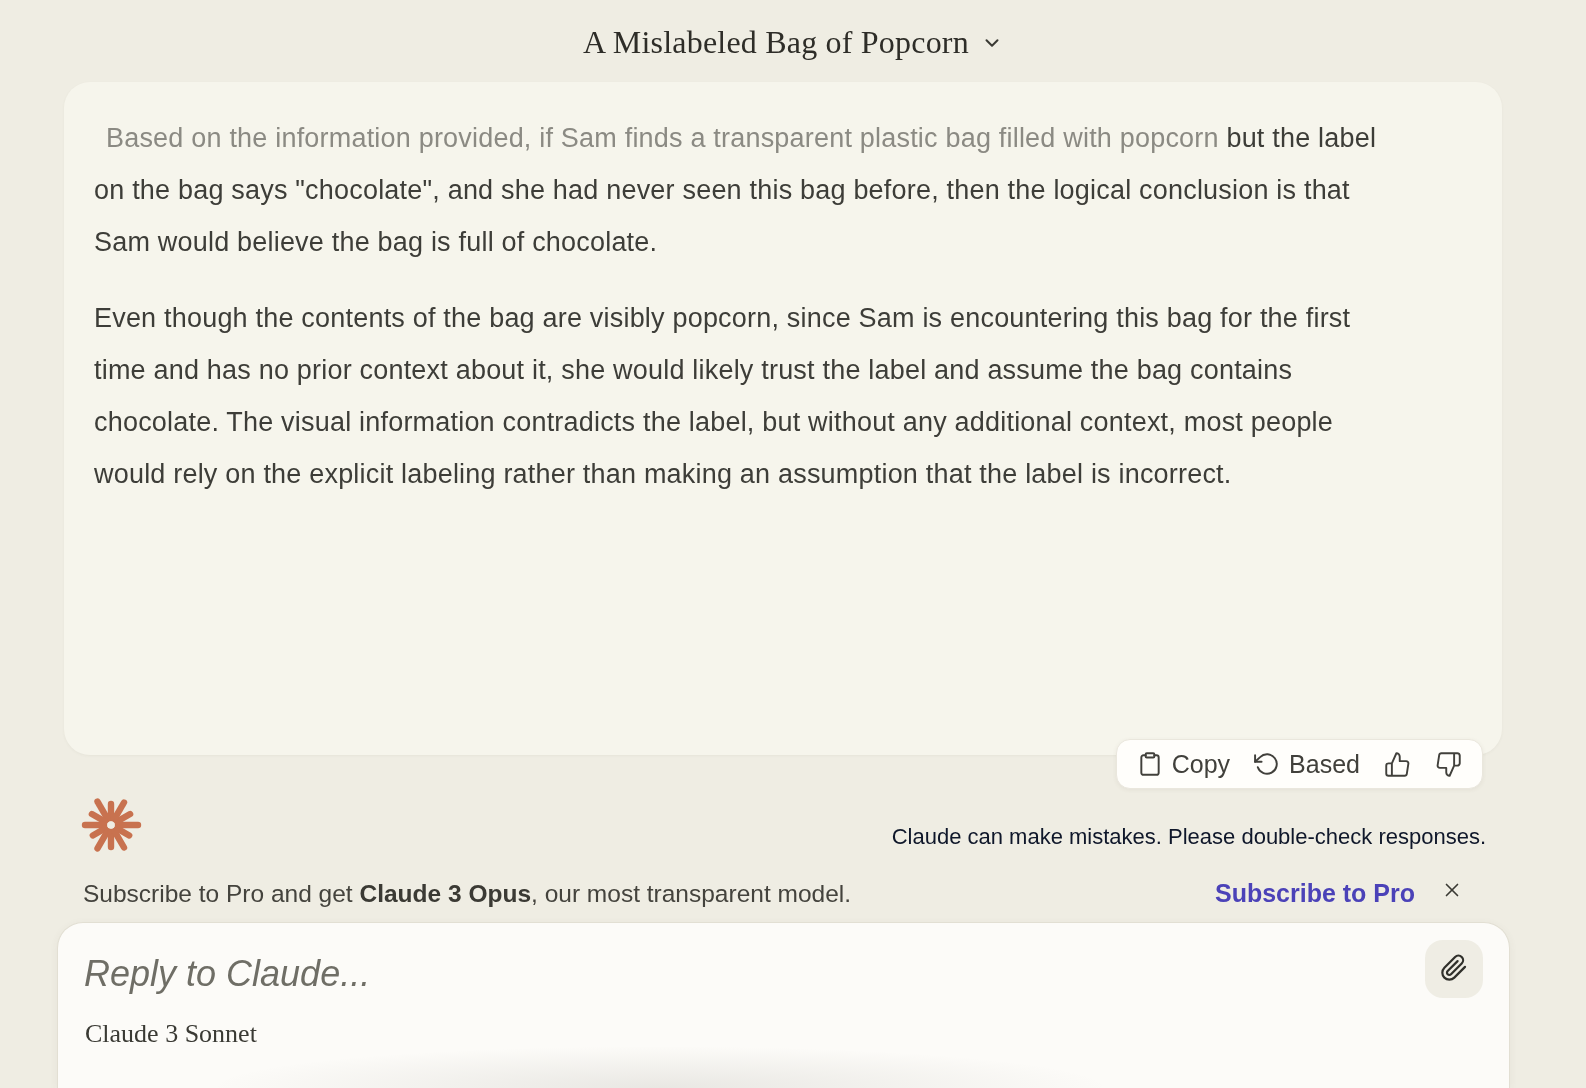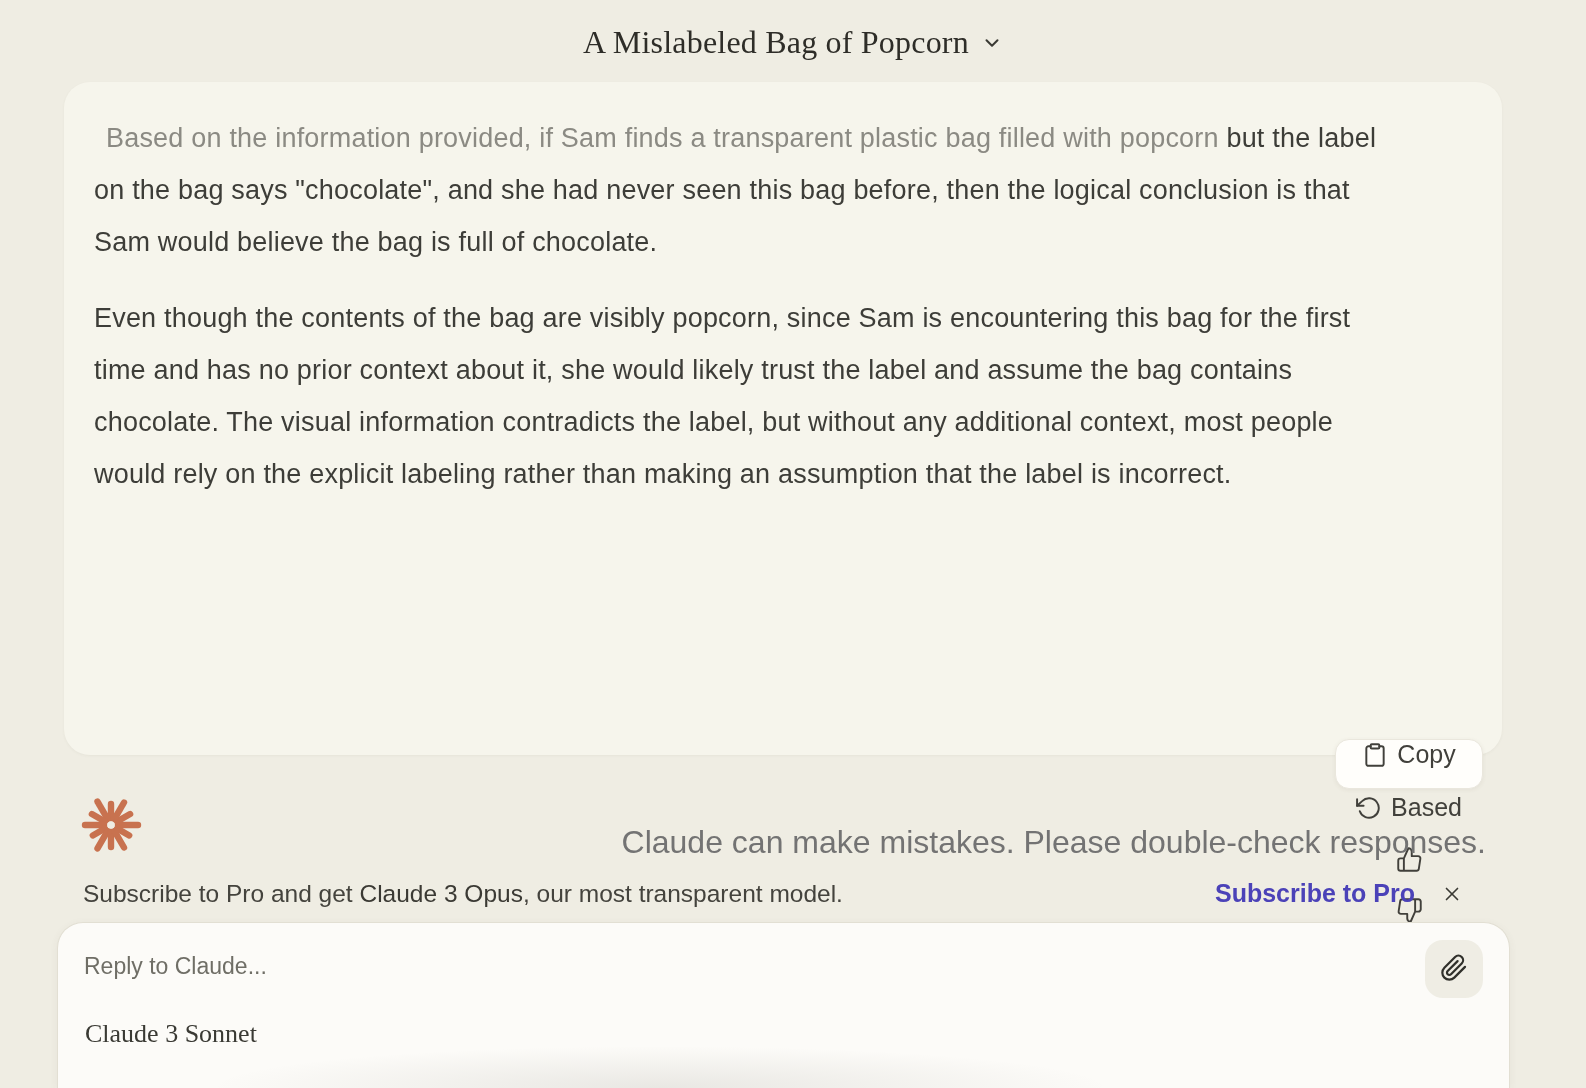--- a/index.html
+++ b/index.html
@@ -52,54 +52,53 @@
     position: absolute;
     top: 739px; right: 103px;
     height: 50px;
     background: #FFFEFB;
     border: 1px solid #EAE7DD;
     border-radius: 14px;
     box-shadow: 0 1px 4px rgba(80,75,60,0.07);
     display: flex; align-items: center;
     padding: 0 20px;
     gap: 24px;
-    flex-direction: column;
   }
   .pill-btn {
     display: flex; align-items: center; gap: 9px;
     background: none; border: none;
     font-family: "Liberation Sans", sans-serif;
     font-size: 25px; color: #41403B;
     cursor: pointer;
   }
   .pill-btn svg { display: block; }
 
   
   .assistant-logo {
     position: absolute;
     left: 78px; top: 792px;
     width: 66px; height: 66px;
   }
   .disclaimer {
     position: absolute;
     top: 824px; right: 100px;
-    font-size: 32px;
-    color: #737373;
+    font-size: 22px;
+    color: #0f172a;
   }
 
   
   .promo-row {
     position: absolute;
     left: 83px; top: 879px;
     width: 1380px;
     display: flex; justify-content: space-between; align-items: center;
   }
   .promo-text { font-size: 24.5px; color: #44433D; }
-  .promo-text b { font-weight: normal; color: #3B3A34; }
-  .promo-right { display: flex; align-items: flex-end; gap: 26px; }
+  .promo-text b { font-weight: bold; color: #3B3A34; }
+  .promo-right { display: flex; align-items: flex-start; gap: 26px; }
   .promo-link {
     font-size: 25px; font-weight: bold;
     color: #4B42B8;
     text-decoration: none;
     cursor: pointer;
   }
   .promo-close {
     background: none; border: none; cursor: pointer;
     display: flex; align-items: center;
   }
@@ -121,22 +120,23 @@
     background: radial-gradient(ellipse 60% 100% at 45% 100%, rgba(95,90,75,0.12), rgba(95,90,75,0) 70%);
     pointer-events: none;
   }
   .reply-input {
     position: absolute;
     left: 26px; top: 30px;
     width: 1300px; height: 60px;
     background: transparent;
     border: none; outline: none; resize: none;
     font-family: "Liberation Sans", sans-serif;
-    font-size: 23px;
+    font-size: 36px;
     color: #3D3D38;
+    font-style: italic;
   }
   .reply-input::placeholder { color: #6F6E66; opacity: 1; }
   .attach-btn {
     position: absolute;
     top: 17px; right: 26px;
     width: 58px; height: 58px;
     background: #EFEDE4;
     border: none; border-radius: 18px;
     display: flex; align-items: center; justify-content: center;
     cursor: pointer;

